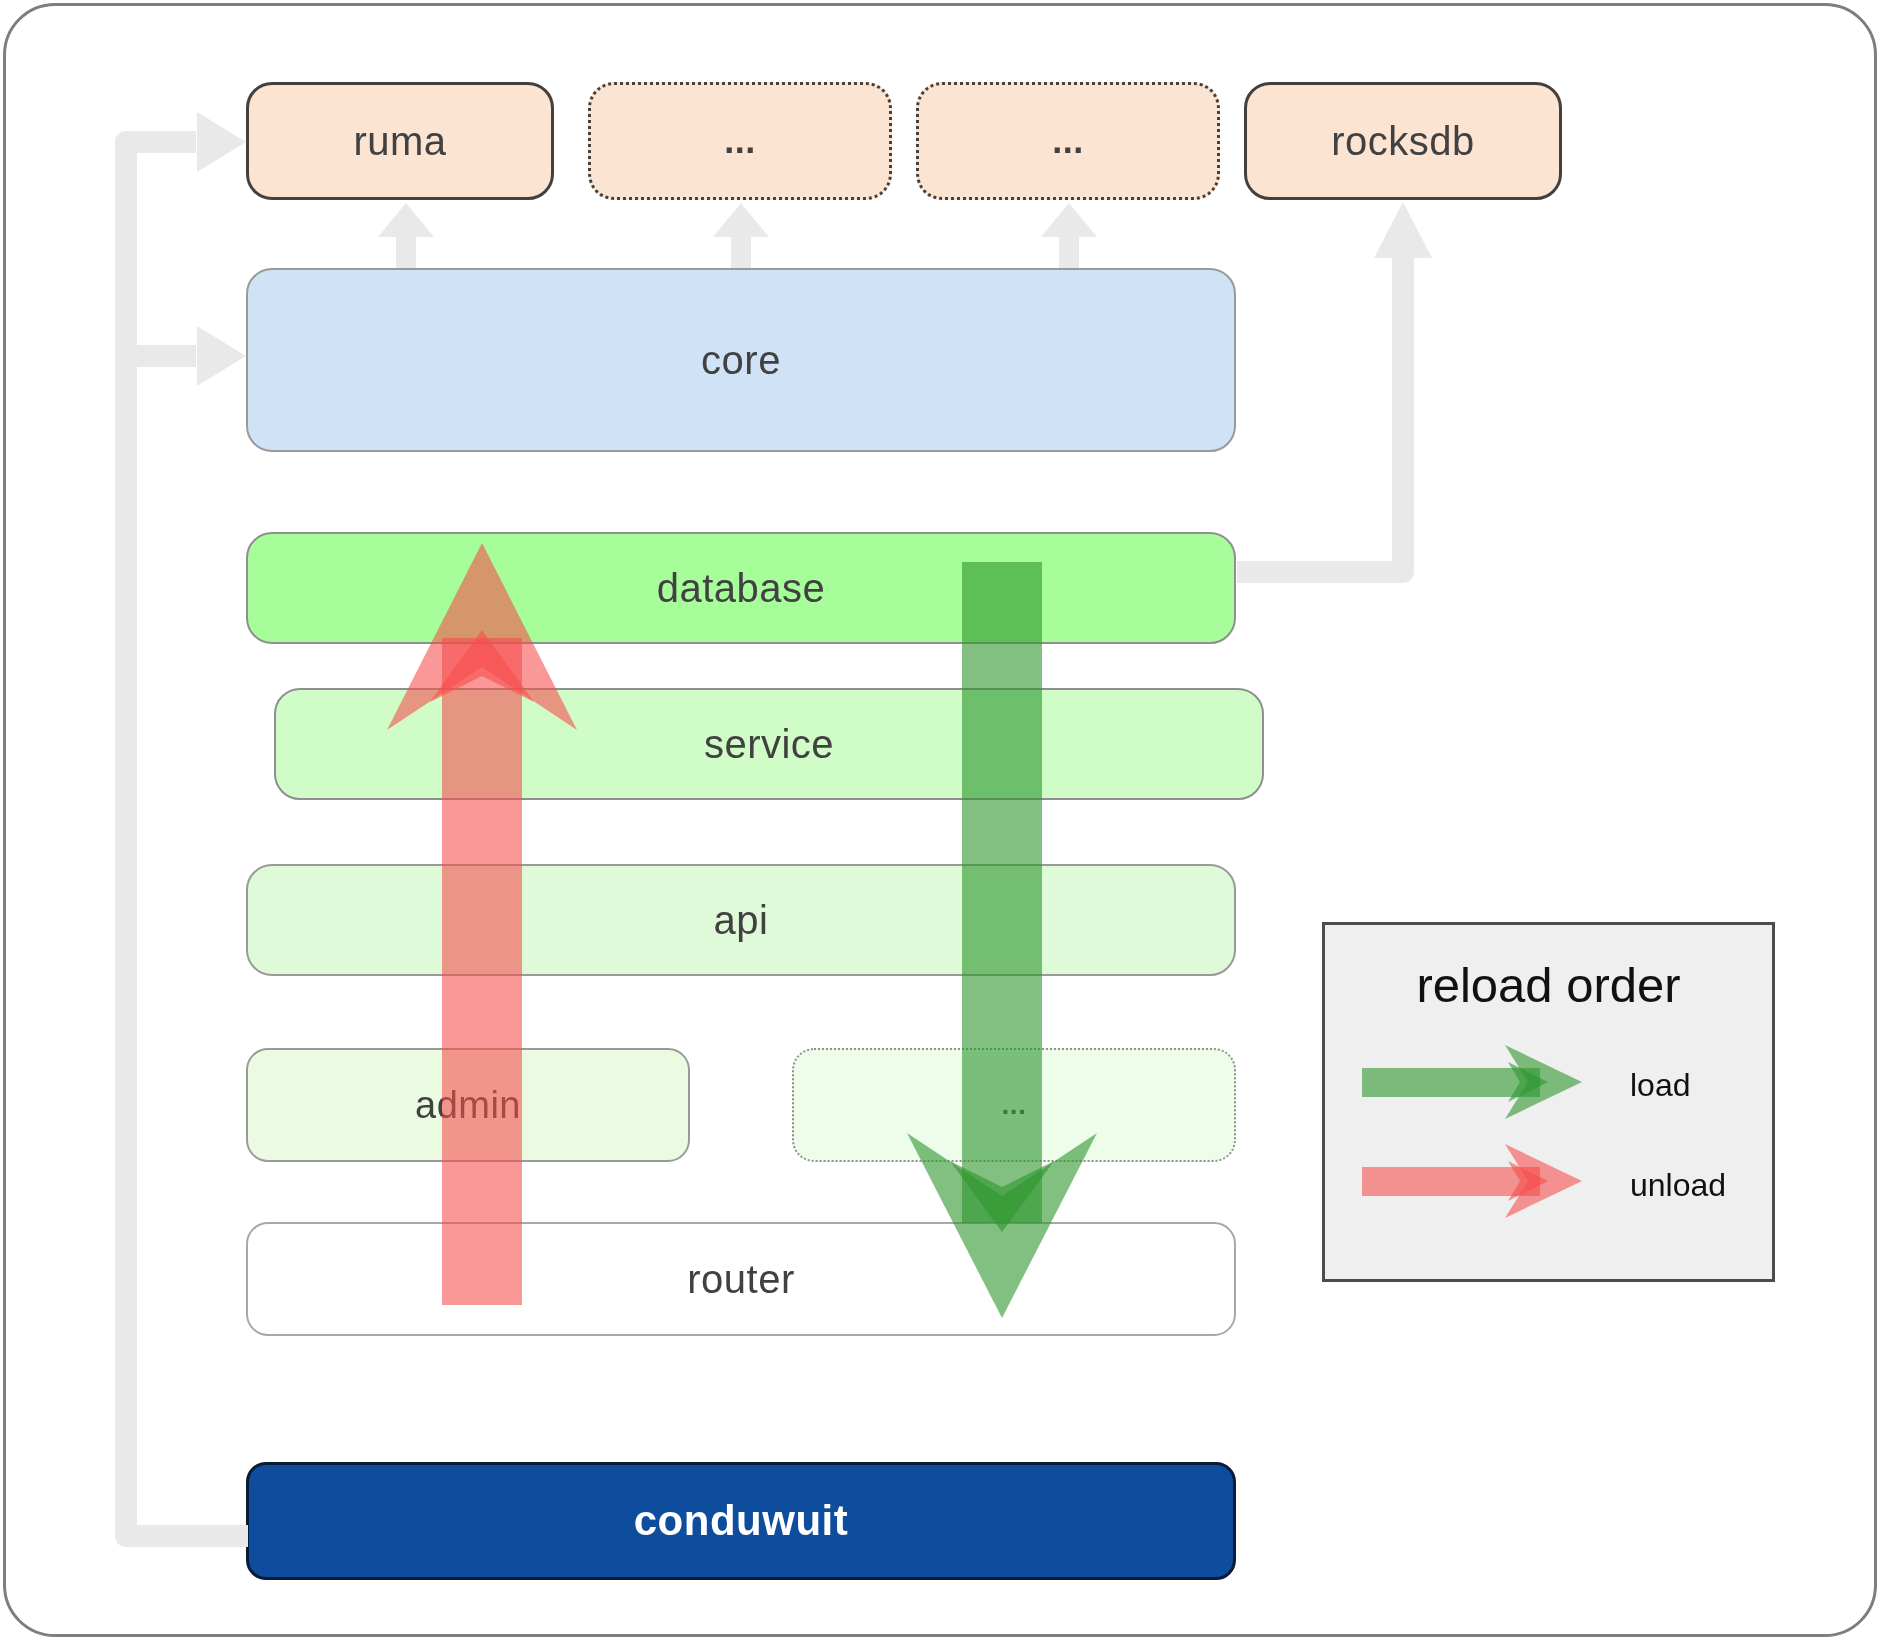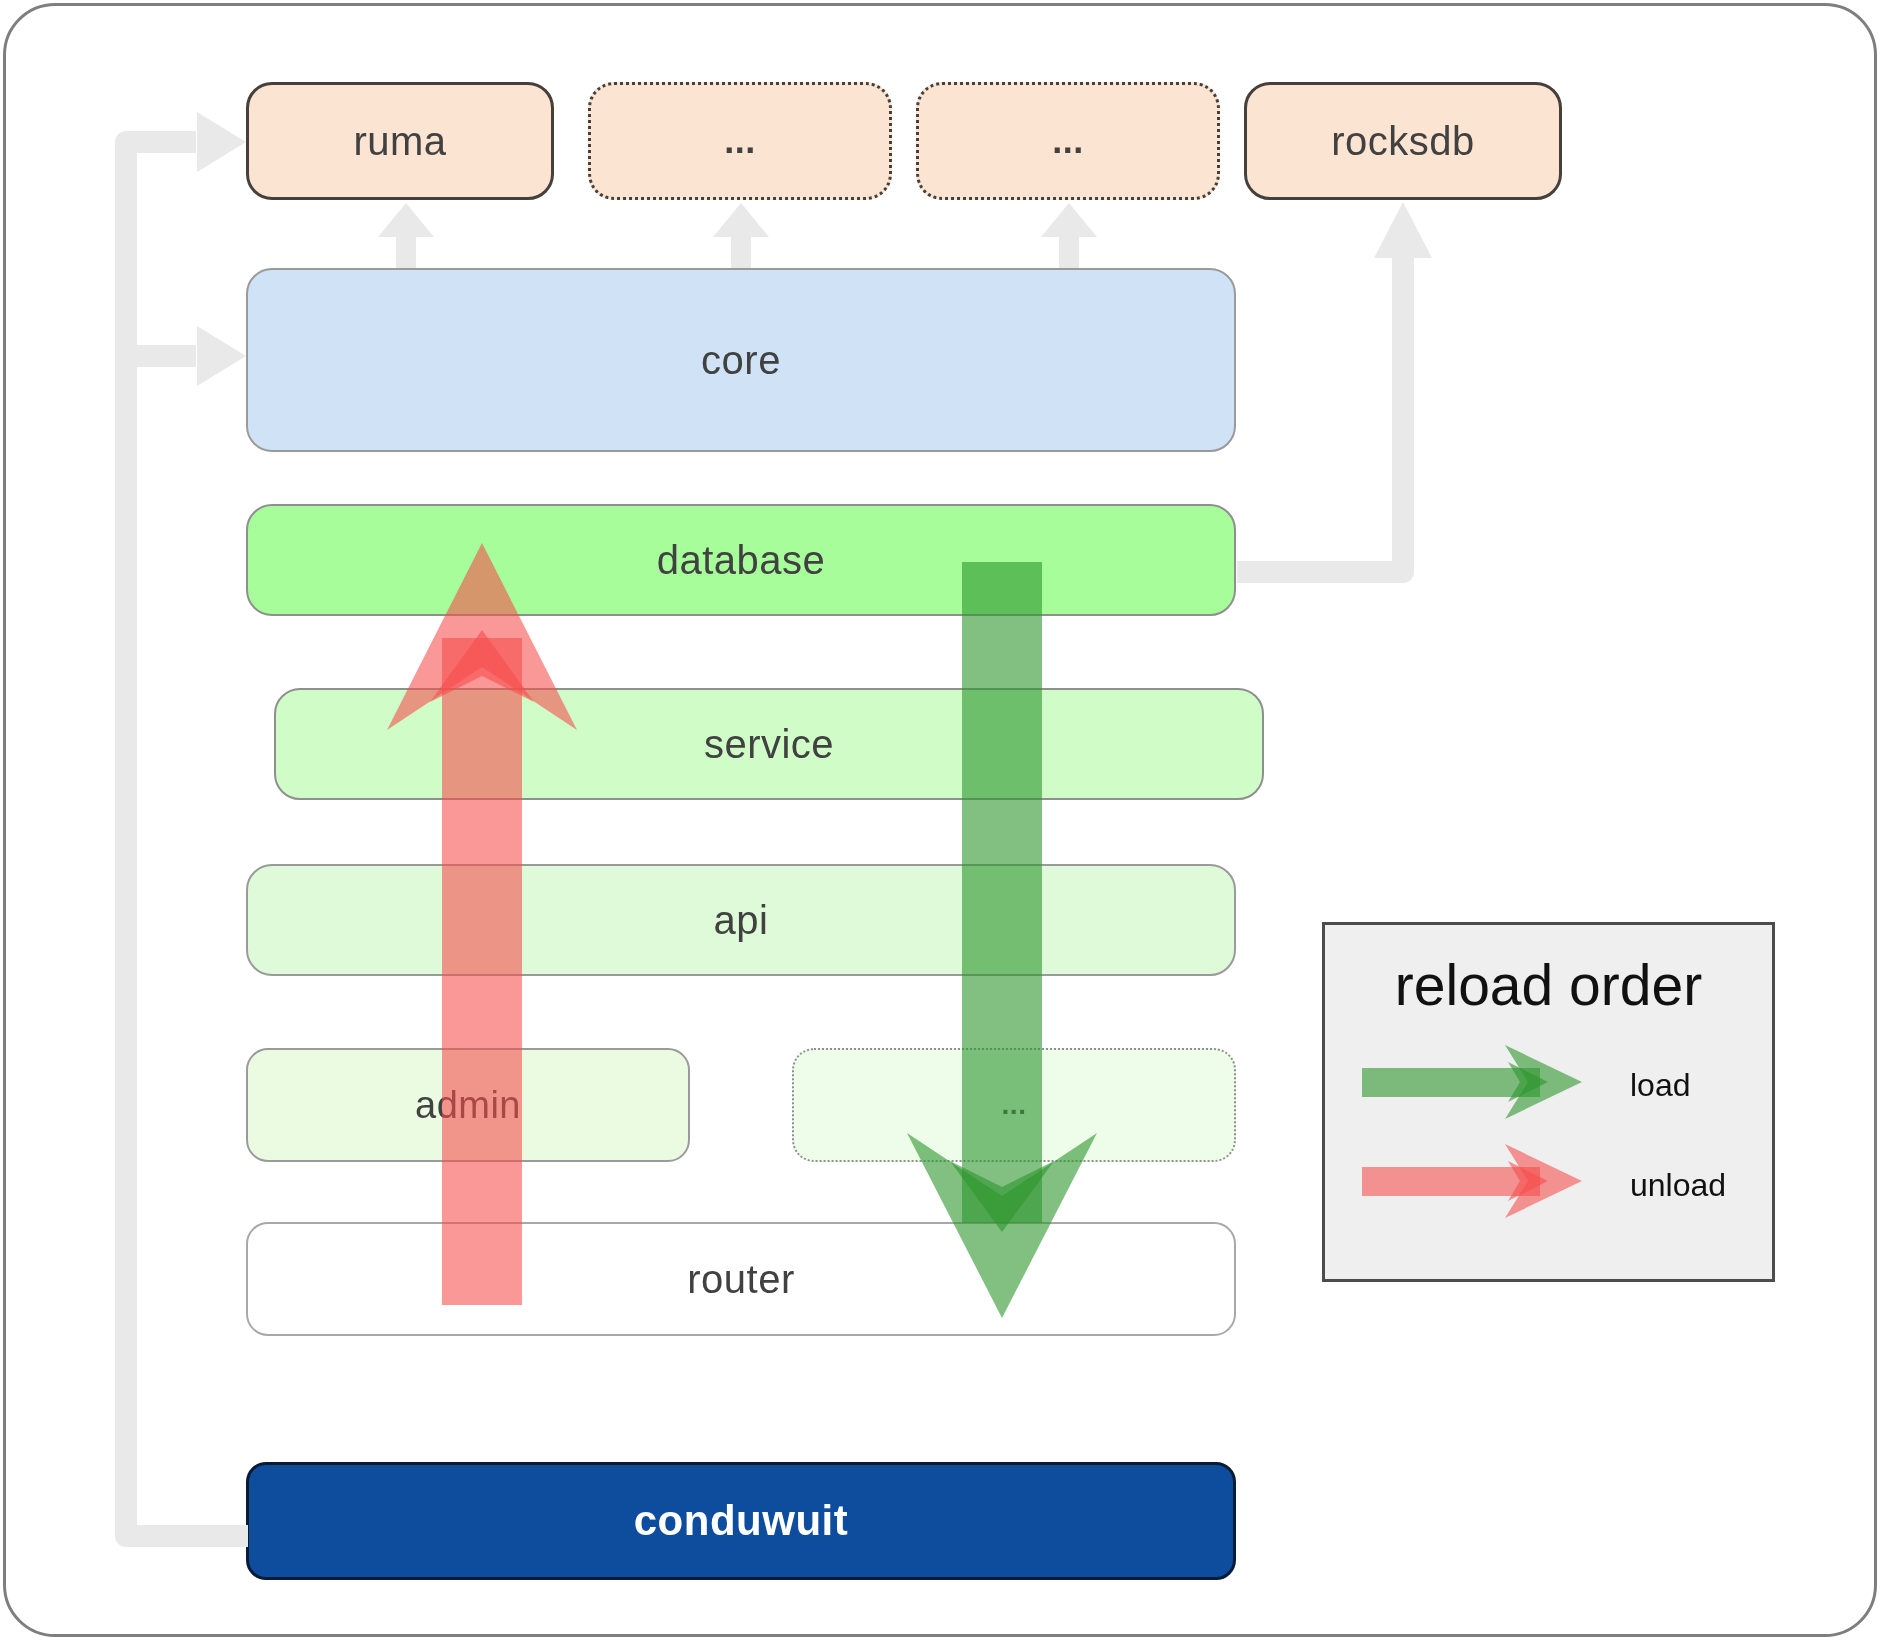--- a/index.html
+++ b/index.html
@@ -16,36 +16,36 @@
     display:flex;align-items:center;justify-content:center;
     font-size:40px;color:var(--c-label-dark);letter-spacing:.5px;
   }
   
   .b-ruma      {left:246px;top:82px;width:308px;height:118px;background:var(--c-box-peach);border:3px solid var(--c-box-peach-border);}
   .b-etop1     {left:588px;top:82px;width:304px;height:118px;background:var(--c-box-peach);border:3px dotted var(--c-box-peach-border);font-weight:700;font-size:36px;}
   .b-etop2     {left:916px;top:82px;width:304px;height:118px;background:var(--c-box-peach);border:3px dotted var(--c-box-peach-border);font-weight:700;font-size:36px;}
   .b-rocksdb   {left:1244px;top:82px;width:318px;height:118px;background:var(--c-box-peach);border:3px solid var(--c-box-peach-border);}
   
   .b-core      {left:246px;top:268px;width:990px;height:184px;background:var(--c-box-core);border:2px solid #9a9a9a;}
-  .b-database  {left:246px;top:504px;width:990px;height:112px;background:var(--c-box-database);border:2px solid var(--c-border-gray);}
+  .b-database  {left:246px;top:532px;width:990px;height:112px;background:var(--c-box-database);border:2px solid var(--c-border-gray);}
   .b-service   {left:246px;top:688px;width:990px;height:112px;background:var(--c-box-service);border:2px solid var(--c-border-gray);margin-left:28px;}
   .b-api       {left:246px;top:864px;width:990px;height:112px;background:var(--c-box-api);border:2px solid #9a9a9a;}
   .b-admin     {left:246px;top:1048px;width:444px;height:114px;background:var(--c-box-admin);border:2px solid #9a9a9a;border-radius:22px;font-size:38px;}
   .b-emid      {left:792px;top:1048px;width:444px;height:114px;background:var(--c-box-ellipsis);border:2px dotted var(--c-border-gray);border-radius:22px;font-weight:700;font-size:28px;color:#4f4f4f;}
   .b-router    {left:246px;top:1222px;width:990px;height:114px;background:var(--c-box-router);border:2px solid #a8a8a8;border-radius:22px;}
   .b-conduwuit {left:246px;top:1462px;width:990px;height:118px;background:var(--c-box-conduwuit);border:3px solid #081c36;border-radius:20px;
                 color:var(--c-text-on-dark);font-weight:600;font-size:42px;}
   
   .legend{
     position:absolute;left:1322px;top:922px;width:453px;height:360px;box-sizing:border-box;
     background:var(--c-legend-bg);border:3px solid var(--c-legend-border);
   }
   .legend-title{
     position:absolute;left:0;top:60px;width:100%;transform:translateY(-50%);
-    text-align:center;font-size:57px;color:#111111;
+    text-align:center;font-size:49px;color:#111111;
   }
   .legend-label{
     position:absolute;left:305px;transform:translateY(-50%);
     font-size:32px;color:#111111;white-space:nowrap;
   }
   .legend-label.load{top:160px;}
   .legend-label.unload{top:260px;}
   .overlay{position:absolute;left:0;top:0;width:1883px;height:1643px;pointer-events:none;}
 </style>
 </head>

